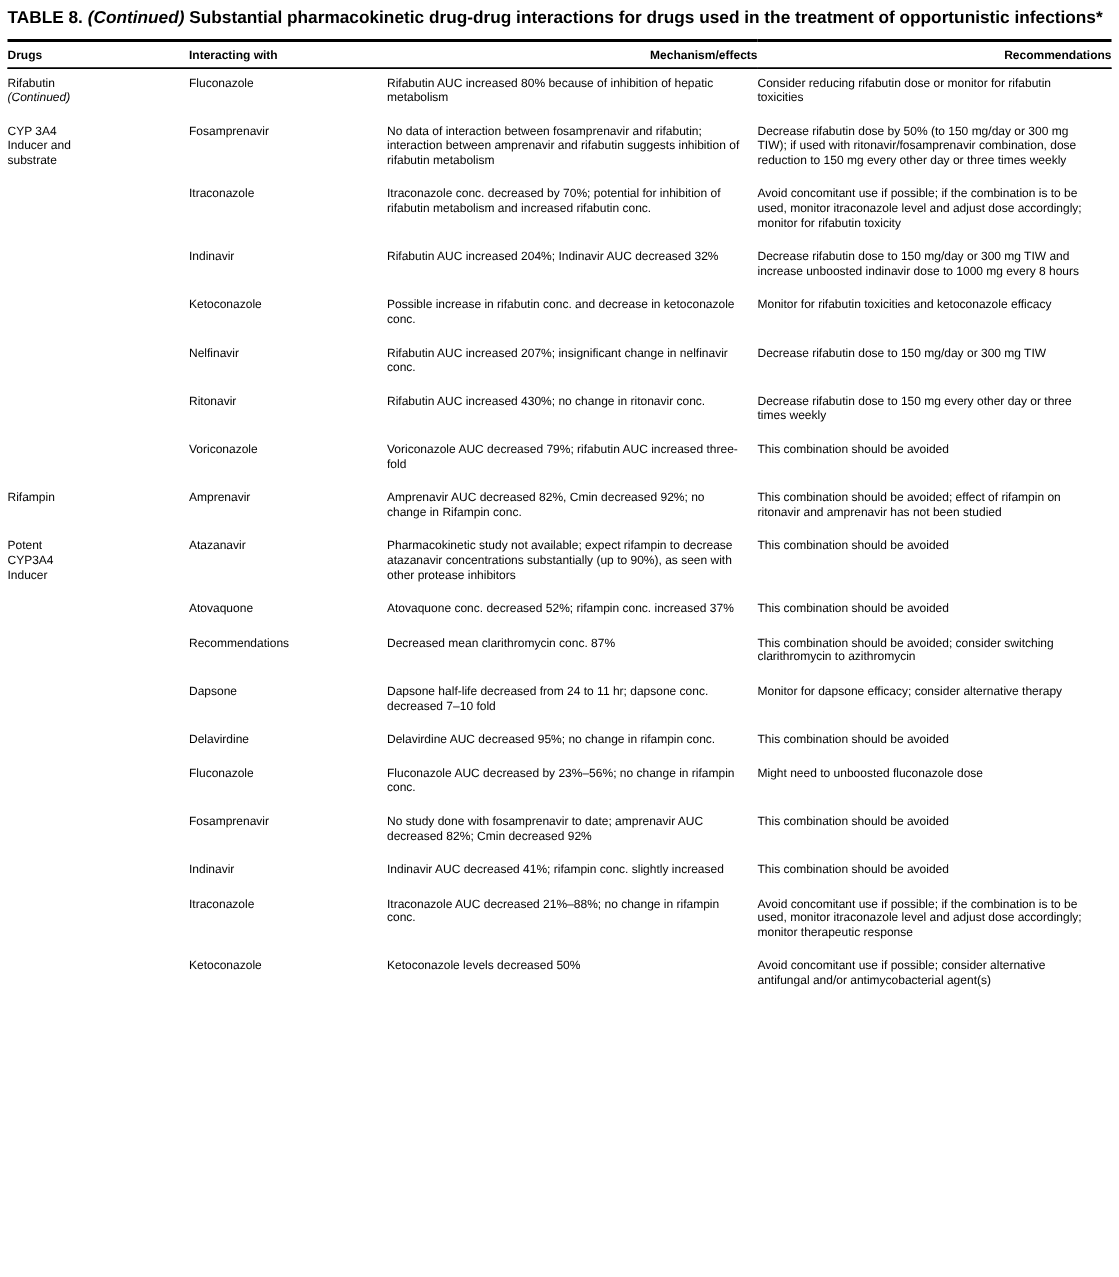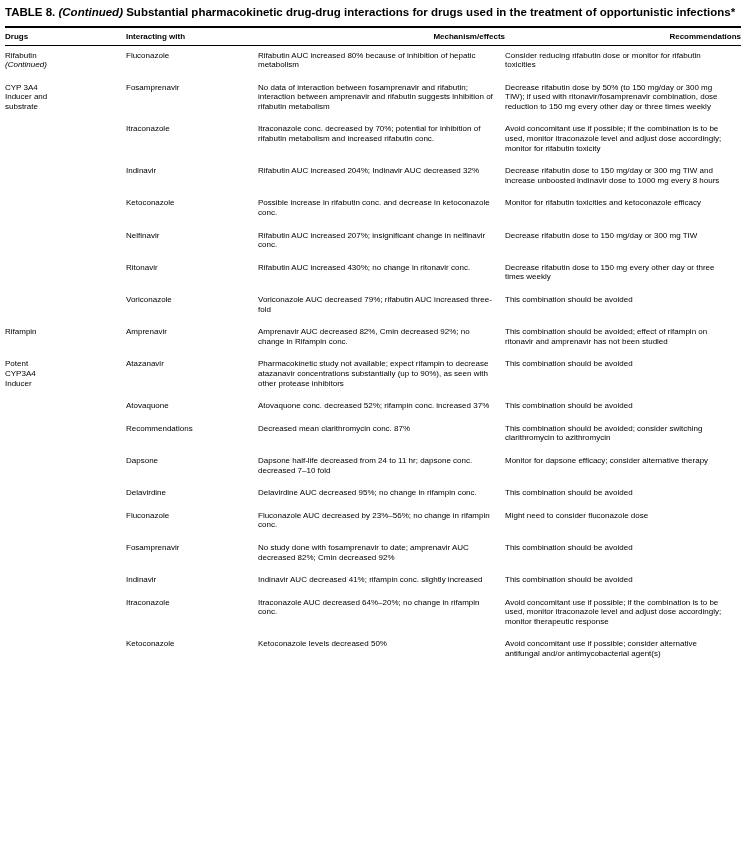--- a/index.html
+++ b/index.html
@@ -219,21 +219,21 @@
   </tr>
 
 
   <tr>
     <td class="c-drug">
       <span class="drug-txt"></span>
       <span class="drug-note"></span>
     </td>
     <td class="c-int">Fluconazole</td>
     <td class="c-mech">Fluconazole AUC decreased by 23%–56%; no change in rifampin conc.</td>
-    <td class="c-rec">Might need to consider fluconazole dose</td>
+    <td class="c-rec">Might need to unboosted fluconazole dose</td>
   </tr>
 
   <tr>
     <td class="c-drug">
       <span class="drug-txt"></span>
       <span class="drug-note"></span>
     </td>
     <td class="c-int">Fosamprenavir</td>
     <td class="c-mech">No study done with fosamprenavir to date; amprenavir AUC decreased 82%; Cmin decreased 92%</td>
     <td class="c-rec">This combination should be avoided</td>
@@ -248,21 +248,21 @@
     <td class="c-mech">Indinavir AUC decreased 41%; rifampin conc. slightly increased</td>
     <td class="c-rec">This combination should be avoided</td>
   </tr>
 
   <tr>
     <td class="c-drug">
       <span class="drug-txt"></span>
       <span class="drug-note"></span>
     </td>
     <td class="c-int">Itraconazole</td>
-    <td class="c-mech">Itraconazole AUC decreased 64%–20%; no change in rifampin conc.</td>
+    <td class="c-mech">Itraconazole AUC decreased 21%–88%; no change in rifampin conc.</td>
     <td class="c-rec">Avoid concomitant use if possible; if the combination is to be used, monitor itraconazole level and adjust dose accordingly; monitor therapeutic response</td>
   </tr>
 
   <tr>
     <td class="c-drug">
       <span class="drug-txt"></span>
       <span class="drug-note"></span>
     </td>
     <td class="c-int">Ketoconazole</td>
     <td class="c-mech">Ketoconazole levels decreased 50%</td>

